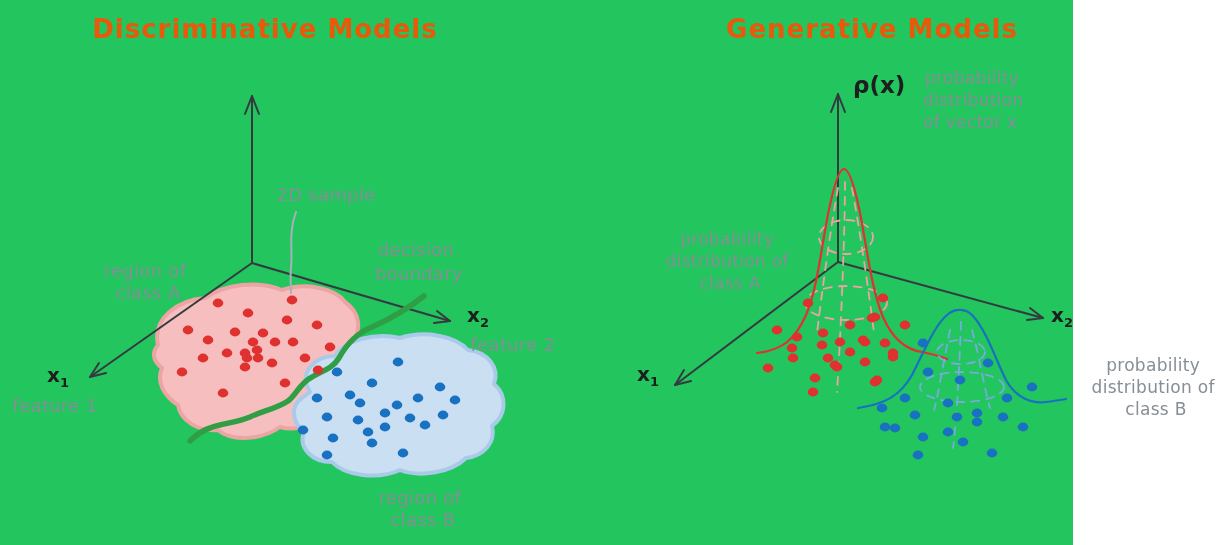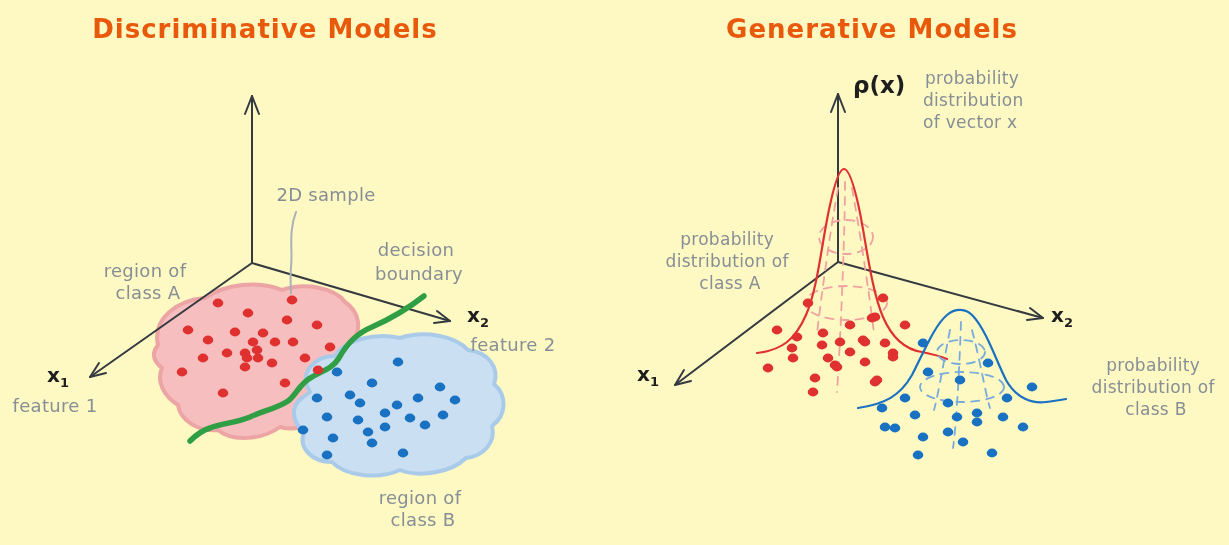--- a/index.html
+++ b/index.html
@@ -1,17 +1,17 @@
 <!DOCTYPE html>
 <html style="--c-title-orange: #e8590c; --c-label-gray: #868e96; --c-axis-dark: #343a40; --c-marker-dark: #1e1e1e; --c-red: #e03131; --c-red-fill: #f6bebe; --c-red-rim: #eca4a4; --c-red-dash: #f0a1a1; --c-blue: #1971c2; --c-blue-fill: #cadff2; --c-blue-rim: #a9cbe9; --c-blue-dash: #77abdd; --c-green: #2f9e44;"><head>
 <meta charset="utf-8">
 <style>
   html,body{margin:0;padding:0;background:#ffffff;}
   body{width:1229px;height:545px;overflow:hidden;font-family:"DejaVu Sans",sans-serif;}
-  #stage{position:relative;width:1229px;height:545px;background:#fef9c3;}
+  #stage{position:relative;width:1073px;height:545px;background:#22c55e;}
   svg{display:block;}
   text{font-family:"DejaVu Sans",sans-serif;}
   .title{font-size:26px;font-weight:bold;letter-spacing:1px;fill:var(--c-title-orange);}
   .glabel{font-size:18px;fill:var(--c-label-gray);letter-spacing:0.3px;}
   .glabel-sm{font-size:17px;fill:var(--c-label-gray);letter-spacing:0.3px;}
   .axis-label{font-size:20px;font-weight:bold;fill:var(--c-marker-dark);}
   .axis-sub{font-size:13px;font-weight:bold;fill:var(--c-marker-dark);}
   .rho{font-size:23px;font-weight:bold;fill:var(--c-marker-dark);}
   .axis-line{stroke:var(--c-axis-dark);stroke-width:2;fill:none;stroke-linecap:round;stroke-linejoin:round;}
   .blob-a{fill:var(--c-red-fill);stroke:var(--c-red-rim);stroke-width:4;stroke-linejoin:round;}

